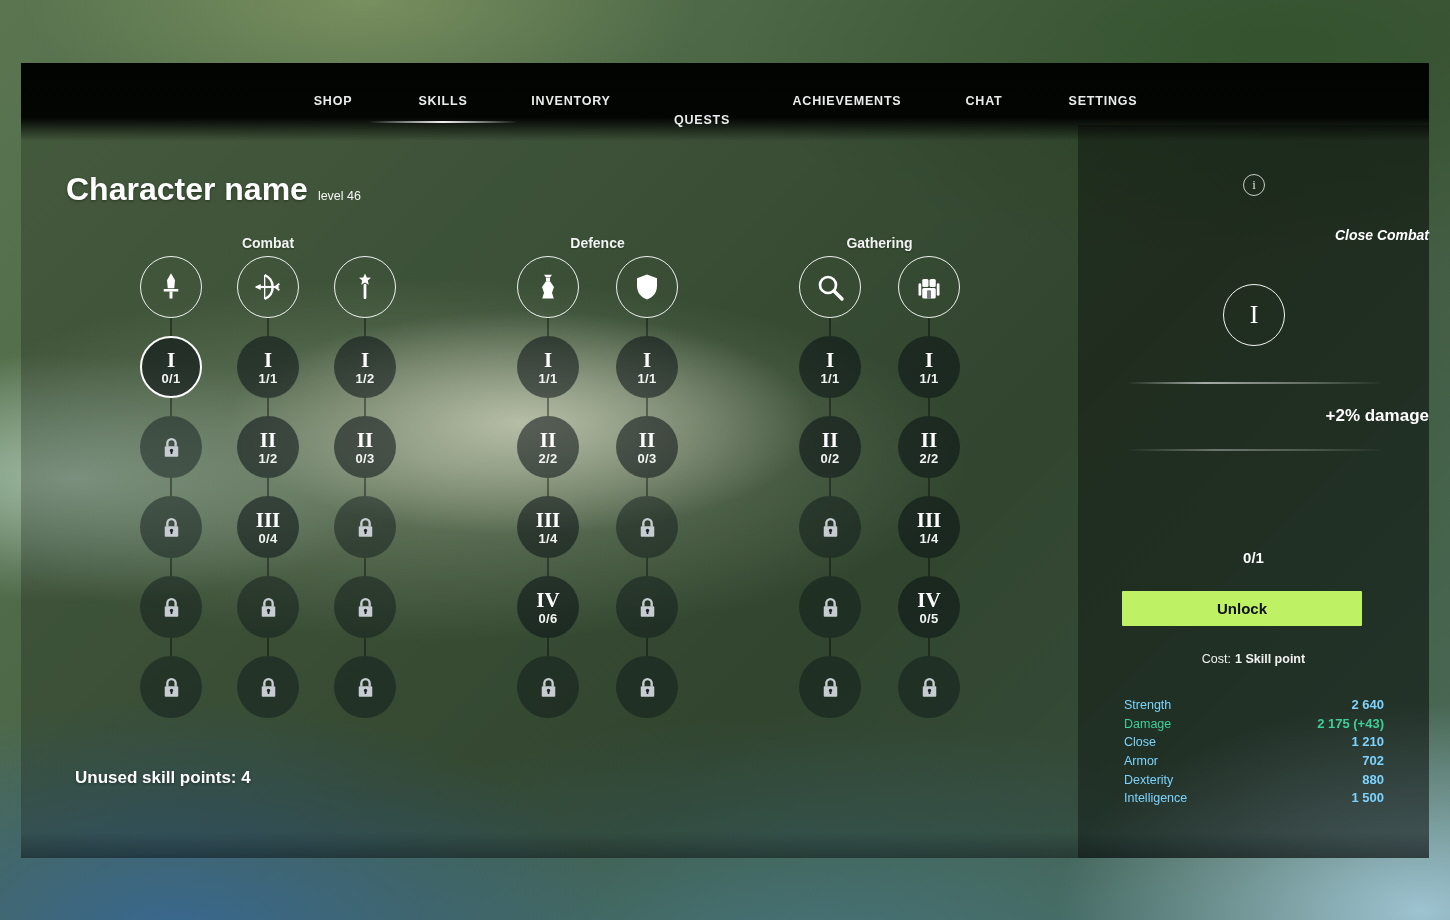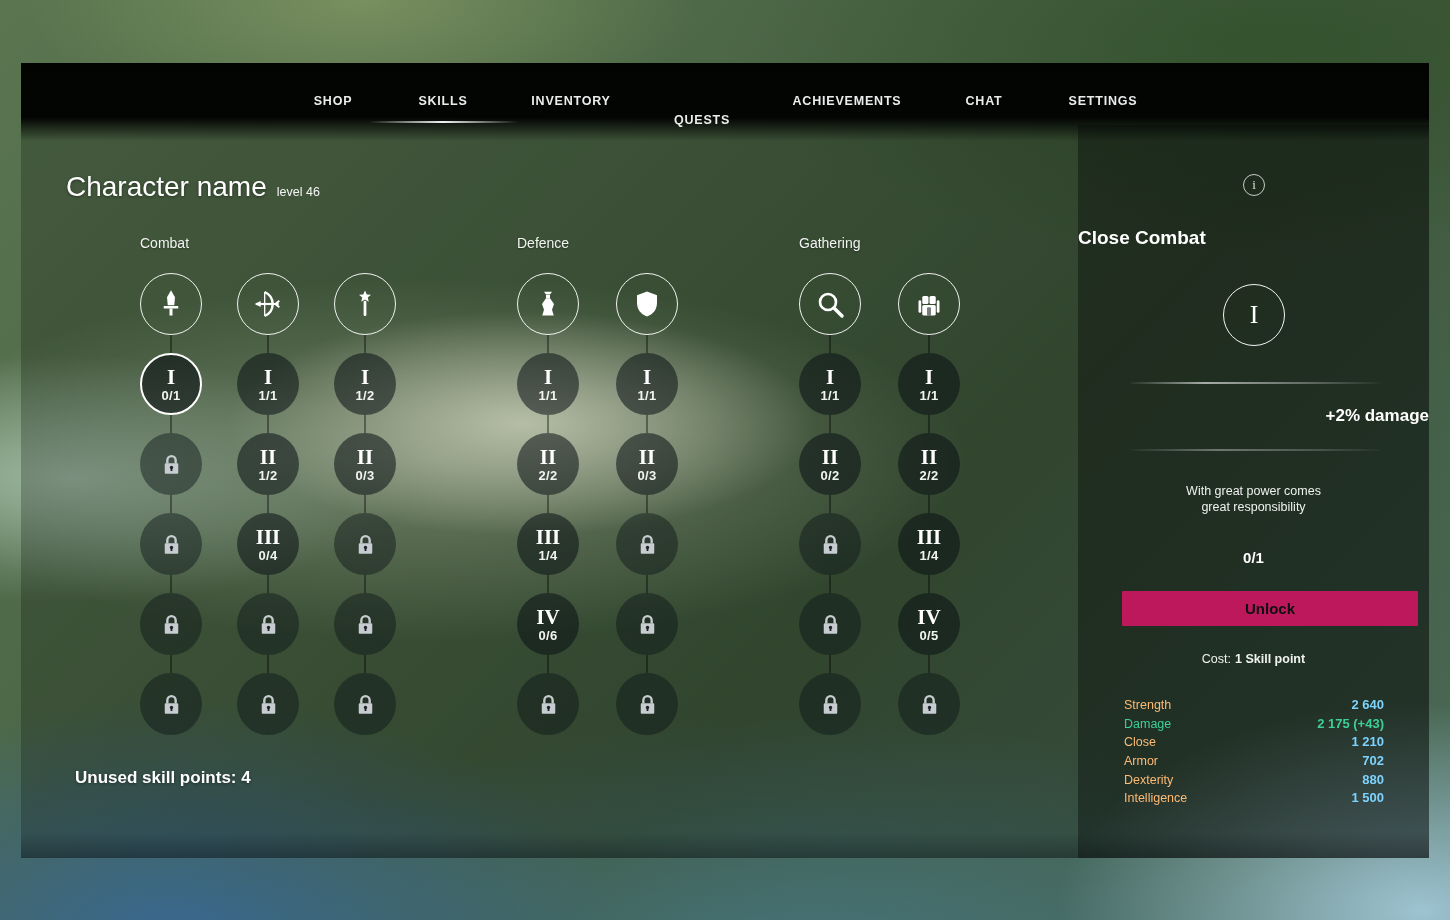--- a/index.html
+++ b/index.html
@@ -37,27 +37,27 @@
     position:absolute;top:31px;transform:translateX(-50%);
     color:#e9eceb;font-size:12.5px;font-weight:700;letter-spacing:0.8px;
     line-height:14px;white-space:nowrap;cursor:pointer;
   }
   .tab-underline{
     position:absolute;top:58px;height:2px;width:150px;transform:translateX(-50%);
     background:linear-gradient(90deg, rgba(255,255,255,0) 0%, rgba(255,255,255,0.95) 50%, rgba(255,255,255,0) 100%);
   }
   
   .char-header{position:absolute;left:45px;top:108px;color:#fff;white-space:nowrap;z-index:2;}
-  .char-name{font-size:28px;font-weight:400;text-shadow:0 1px 3px rgba(0,0,0,0.4);}
+  .char-name{font-size:32px;font-weight:700;text-shadow:0 1px 3px rgba(0,0,0,0.4);}
   .char-level{font-size:12.5px;font-weight:400;margin-left:10px;opacity:0.95;}
   
   .skill-group{position:absolute;top:172px;z-index:2;}
   .group-label{
-    color:#f2f4f2;font-size:14px;font-weight:400;
-    height:17px;margin-bottom:21px;text-shadow:0 1px 2px rgba(0,0,0,0.35);
+    text-align:center;color:#f2f4f2;font-size:14px;font-weight:700;
+    height:17px;margin-bottom:4px;text-shadow:0 1px 2px rgba(0,0,0,0.35);
   }
   .cols{display:flex;}
   .skill-col{display:flex;flex-direction:column;align-items:center;width:62px;}
   .icon-circle{
     box-sizing:border-box;width:62px;height:62px;border-radius:50%;
     border:1.5px solid rgba(255,255,255,0.92);
     display:flex;align-items:center;justify-content:center;cursor:pointer;
     flex:0 0 auto;
   }
   .icon-circle svg{display:block;}
@@ -85,46 +85,46 @@
   .detail-panel{
     position:absolute;left:1057px;top:62px;width:351px;height:733px;
     background:rgba(2,6,4,0.38);z-index:3;color:#fff;
   }
   .info-btn{
     position:absolute;left:165px;top:49px;box-sizing:border-box;width:22px;height:22px;
     border-radius:50%;border:1.5px solid rgba(255,255,255,0.75);
     display:flex;align-items:center;justify-content:center;cursor:pointer;
     font-family:"Liberation Serif",serif;font-size:13px;color:rgba(255,255,255,0.85);
   }
-  .panel-title{position:absolute;left:0;right:0;top:102px;text-align:left;font-size:19px;font-weight:700;}
+  .panel-title{position:absolute;left:0;right:0;top:102px;text-align:right;font-size:14px;font-weight:700;font-style:italic;}
   .panel-circle{
     position:absolute;left:145px;top:159px;box-sizing:border-box;width:62px;height:62px;
     border-radius:50%;border:1.5px solid rgba(255,255,255,0.95);
     display:flex;align-items:center;justify-content:center;
     font-family:"Liberation Serif",serif;font-size:26px;font-weight:400;color:#fff;
   }
   .divider{
     position:absolute;left:52px;width:250px;height:1.5px;
     background:linear-gradient(90deg, rgba(255,255,255,0.03) 0%, rgba(255,255,255,0.6) 30%, rgba(255,255,255,0.3) 70%, rgba(255,255,255,0.02) 100%);
   }
   .divider.d1{top:257px;}
   .divider.d2{top:324px;background:linear-gradient(90deg, rgba(255,255,255,0.02) 0%, rgba(255,255,255,0.35) 35%, rgba(255,255,255,0.18) 75%, rgba(255,255,255,0.02) 100%);}
   .panel-effect{position:absolute;left:0;right:0;top:281px;text-align:right;font-size:17px;font-weight:700;}
   .panel-quote{position:absolute;left:0;right:0;top:358px;text-align:center;font-size:12.5px;line-height:16px;color:#eef1ef;}
   .panel-progress{position:absolute;left:0;right:0;top:424px;text-align:center;font-size:15px;font-weight:700;}
   .unlock-btn{
-    position:absolute;left:44px;top:466px;width:296px;height:35px;
-    background:#be185d;border:none;border-radius:1px;cursor:pointer;
+    position:absolute;left:44px;top:466px;width:240px;height:35px;
+    background:#bef264;border:none;border-radius:1px;cursor:pointer;
     font-family:"Liberation Sans",sans-serif;font-size:15px;font-weight:700;color:#101010;
   }
   .panel-cost{position:absolute;left:0;right:0;top:527px;text-align:center;font-size:12.5px;color:#f0f2f0;}
   .panel-cost .cost-value{font-weight:700;margin-left:4px;}
   .stats{position:absolute;left:46px;right:45px;top:572px;}
   .stat-row{display:flex;justify-content:space-between;align-items:baseline;height:18.7px;}
-  .stat-label{font-size:12.5px;color:#fdba74;}
+  .stat-label{font-size:12.5px;color:#7dd3fc;}
   .stat-value{font-size:13px;font-weight:700;color:#7dd3fc;}
   .stat-row.highlight .stat-label,.stat-row.highlight .stat-value{color:var(--accent,#3ecf96);}
 </style>
 </head>
 <body style="--accent: #3ecf96;">
 
 <div class="window">
 
   <div class="nav">
       <div class="tab" style="left: 312px;">SHOP</div>
@@ -516,24 +516,20 @@
 
   <div class="unused-points">Unused skill points: 4</div>
 
   <div class="detail-panel">
     <div class="info-btn">i</div>
     <div class="panel-title">Close Combat</div>
     <div class="panel-circle">I</div>
     <div class="divider d1"></div>
     <div class="panel-effect">+2% damage</div>
     <div class="divider d2"></div>
-    <div class="panel-quote">
-      <span>With great power comes</span><br>
-      <span>great responsibility</span>
-    </div>
     <div class="panel-progress">0/1</div>
     <button class="unlock-btn">Unlock</button>
     <div class="panel-cost">
       <span>Cost:</span><span class="cost-value">1 Skill point</span>
     </div>
     <div class="stats">
         <div class="stat-row">
           <span class="stat-label">Strength</span>
           <span class="stat-value">2 640</span>
         </div>

